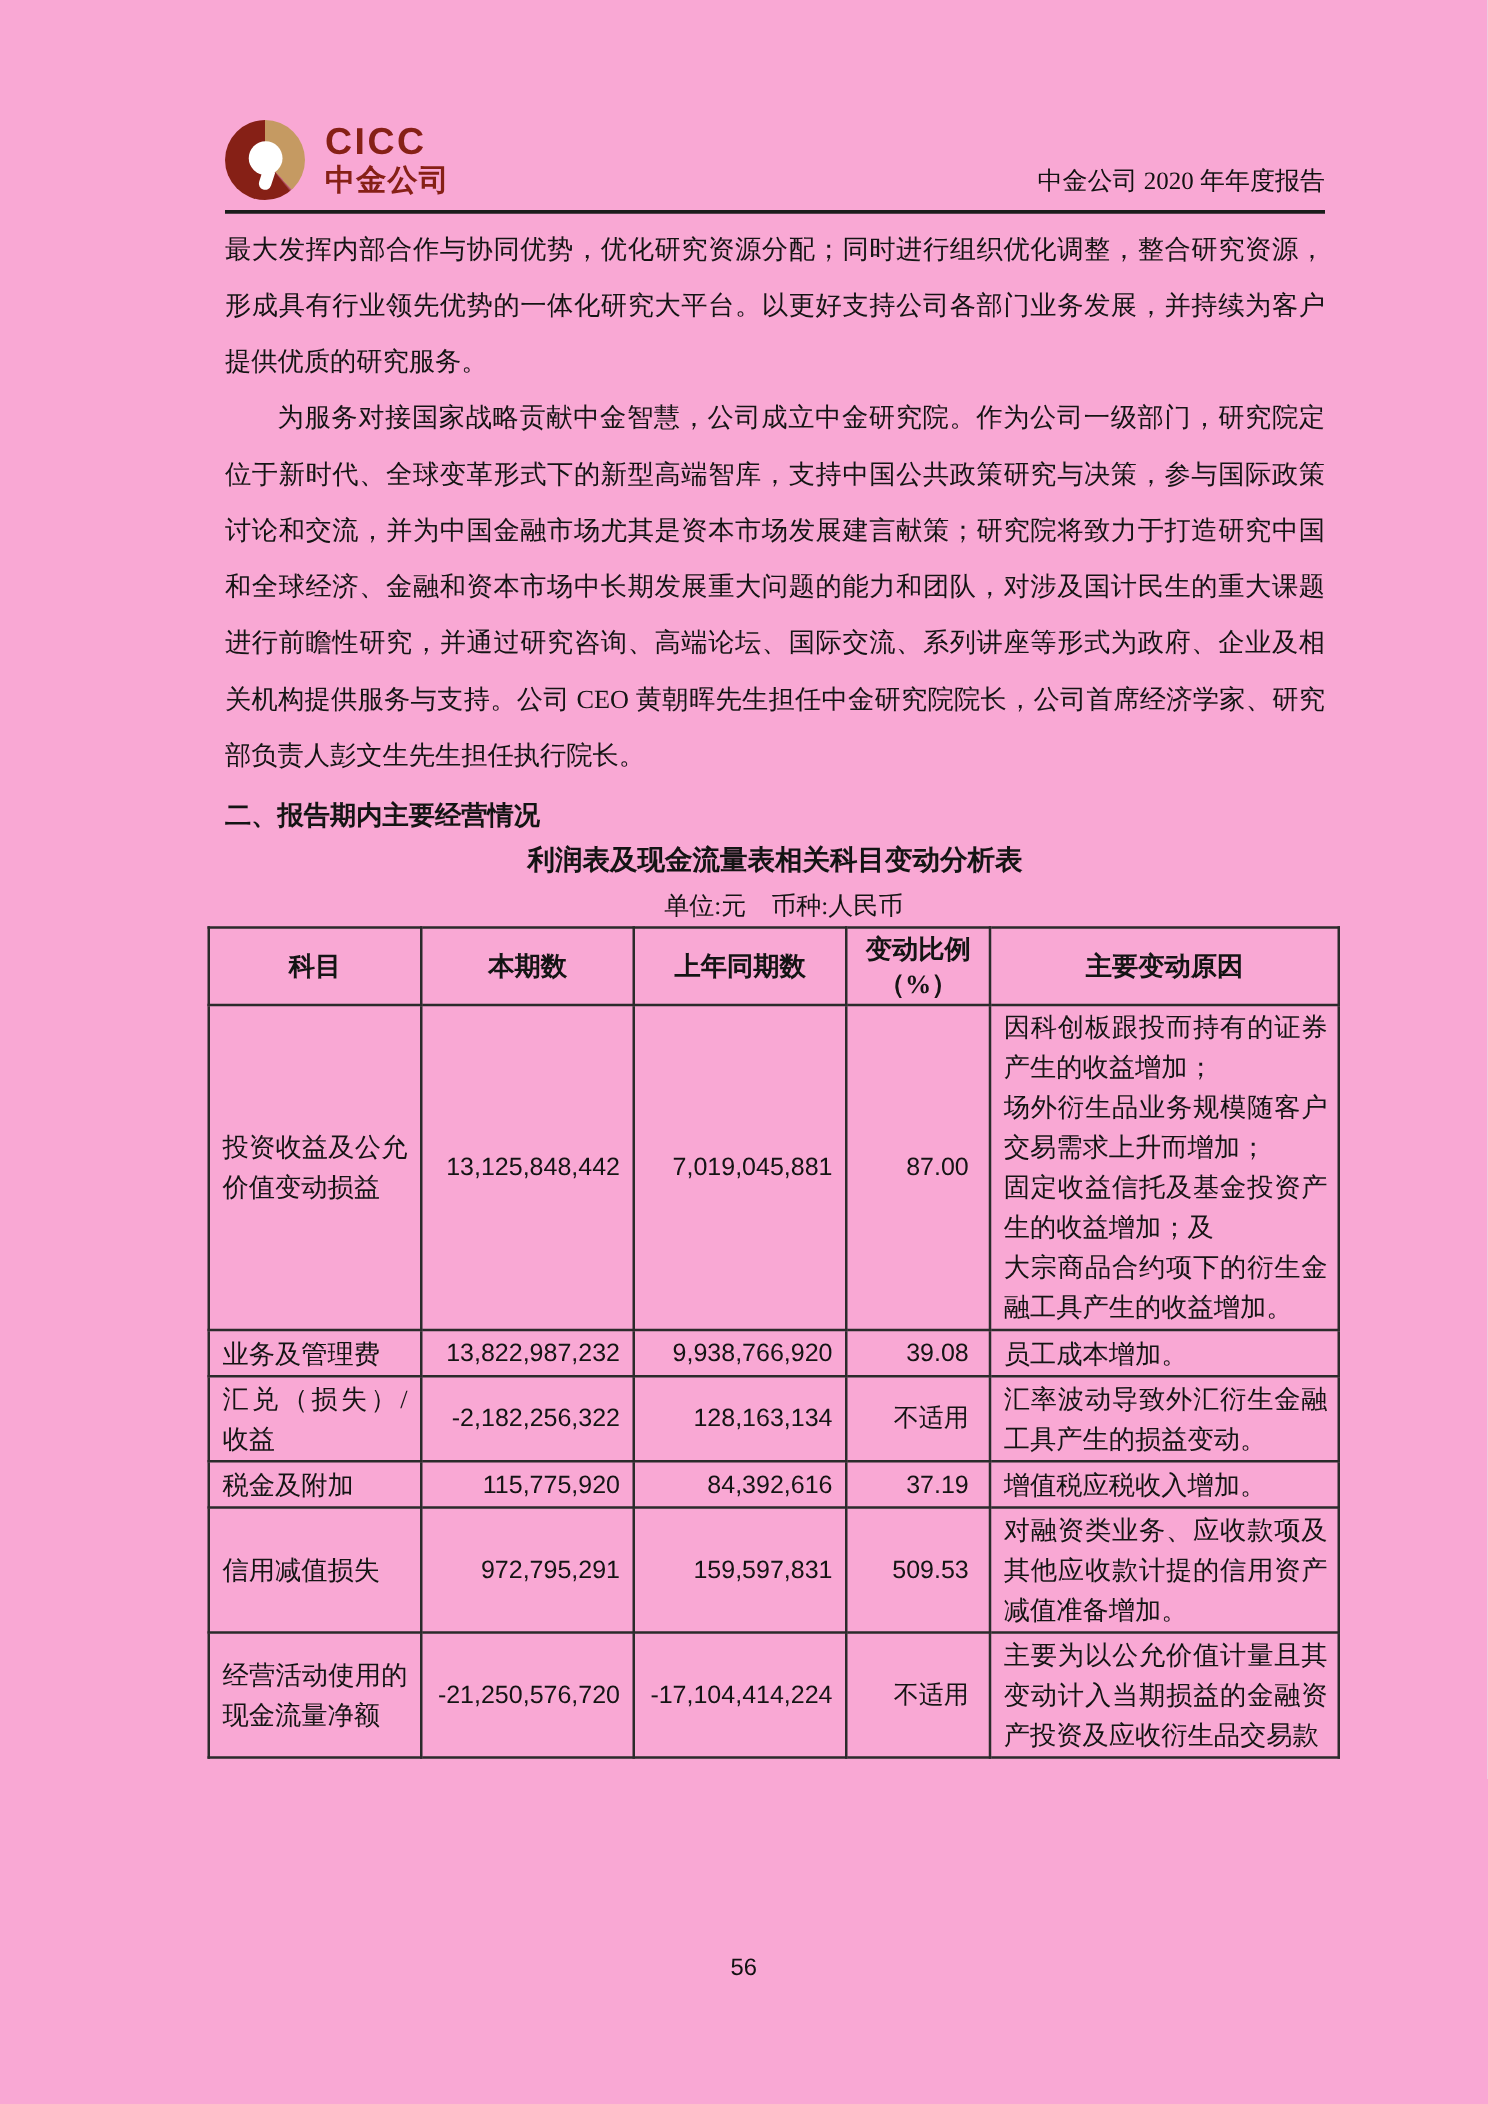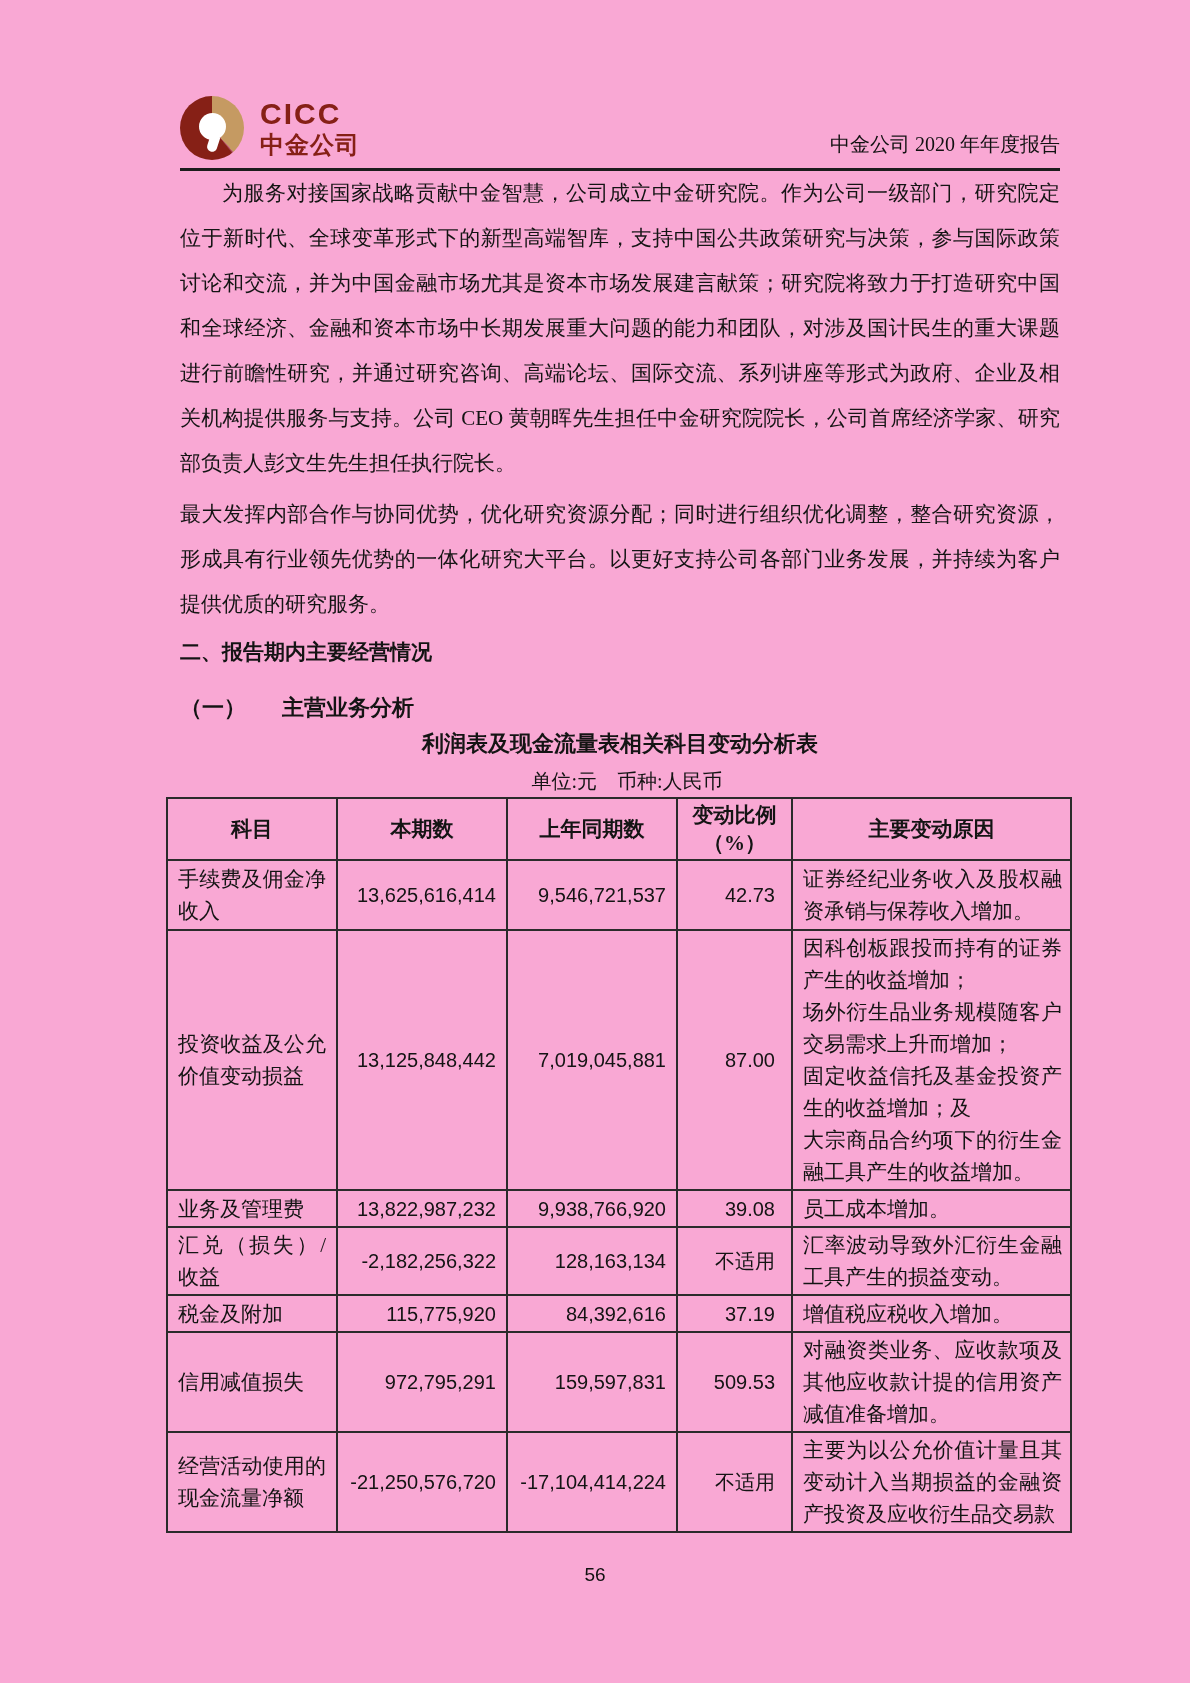--- a/index.html
+++ b/index.html
@@ -111,28 +111,25 @@
       </div>
       <div class="logo-text">
         <div class="en">CICC</div>
         <div class="cn">中金公司</div>
       </div>
     </div>
     <div class="report-title">中金公司 2020 年年度报告</div>
   </div>
   <hr class="hdr-rule">
 
+  <p class="para first">最大发挥内部合作与协同优势，优化研究资源分配；同时进行组织优化调整，整合研究资源，形成具有行业领先优势的一体化研究大平台。以更好支持公司各部门业务发展，并持续为客户提供优质的研究服务。</p>
   <p class="para indent">为服务对接国家战略贡献中金智慧，公司成立中金研究院。作为公司一级部门，研究院定位于新时代、全球变革形式下的新型高端智库，支持中国公共政策研究与决策，参与国际政策讨论和交流，并为中国金融市场尤其是资本市场发展建言献策；研究院将致力于打造研究中国和全球经济、金融和资本市场中长期发展重大问题的能力和团队，对涉及国计民生的重大课题进行前瞻性研究，并通过研究咨询、高端论坛、国际交流、系列讲座等形式为政府、企业及相关机构提供服务与支持。公司 CEO 黄朝晖先生担任中金研究院院长，公司首席经济学家、研究部负责人彭文生先生担任执行院长。</p>
-  <p class="para first">最大发挥内部合作与协同优势，优化研究资源分配；同时进行组织优化调整，整合研究资源，形成具有行业领先优势的一体化研究大平台。以更好支持公司各部门业务发展，并持续为客户提供优质的研究服务。</p>
 
   <div class="sec-heading">二、报告期内主要经营情况</div>
 
-  <div class="sub-heading">
-    <span class="num">（一）</span><span>主营业务分析</span>
-  </div>
 
   <div class="tbl-title">利润表及现金流量表相关科目变动分析表</div>
   <div class="unit-note">单位:元　币种:人民币</div>
 
   <div class="tbl-wrap">
     <table class="analysis">
       <colgroup>
         <col class="c-item">
           <col class="c-cur">
           <col class="c-prior">
@@ -145,29 +142,20 @@
           <th>本期数</th>
           <th>上年同期数</th>
           <th>
             <div>变动比例</div>
             <div>（%）</div>
           </th>
           <th>主要变动原因</th>
         </tr>
       </thead>
       <tbody>
-        <tr class="h-r1">
-          <td class="item">手续费及佣金净收入</td>
-          <td class="num">13,625,616,414</td>
-          <td class="num">9,546,721,537</td>
-          <td class="chg">42.73</td>
-          <td class="reason">
-            <div>证券经纪业务收入及股权融资承销与保荐收入增加。</div>
-          </td>
-        </tr>
         <tr class="h-r2">
           <td class="item">投资收益及公允价值变动损益</td>
           <td class="num">13,125,848,442</td>
           <td class="num">7,019,045,881</td>
           <td class="chg">87.00</td>
           <td class="reason">
             <div>因科创板跟投而持有的证券产生的收益增加；</div>
             <div>场外衍生品业务规模随客户交易需求上升而增加；</div>
             <div>固定收益信托及基金投资产生的收益增加；及</div>
             <div>大宗商品合约项下的衍生金融工具产生的收益增加。</div>

